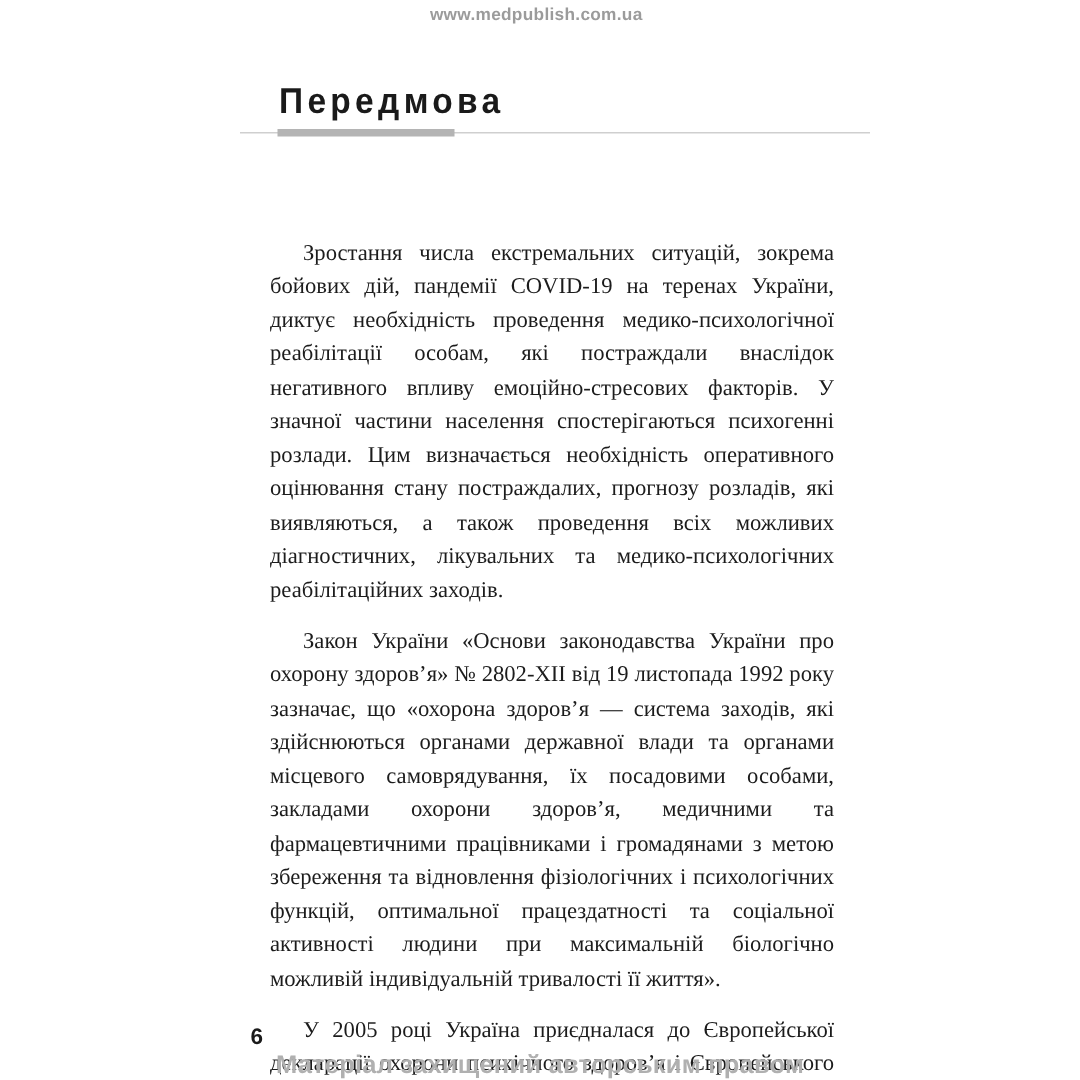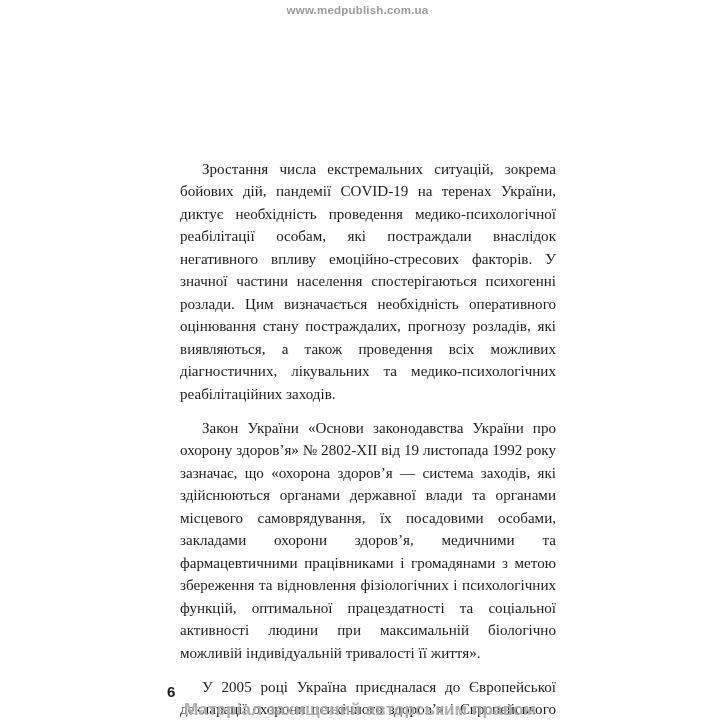--- a/index.html
+++ b/index.html
@@ -119,20 +119,27 @@
     white-space: nowrap;
   }
 </style>
 </head>
 <body>
 
 <div class="page">
 
   <div class="watermark-top">www.medpublish.com.ua</div>
 
+  <div class="heading-block">
+    <h1 class="heading-title">Передмова</h1>
+    <div class="rule-wrap">
+      <div class="rule-thin"></div>
+      <div class="rule-thick"></div>
+    </div>
+  </div>
 
   <div class="body-text">
     <p>Зростання числа екстремальних ситуацій, зокрема бойових дій, пандемії COVID-19 на теренах України, диктує необхідність проведення медико-психологічної реабілітації особам, які постраждали внаслідок негативного впливу емоційно-стресових факторів. У значної частини населення спостерігаються психогенні розлади. Цим визначається необхідність оперативного оцінювання стану постраждалих, прогнозу розладів, які виявляються, а також проведення всіх можливих діагностичних, лікувальних та медико-психологічних реабілітаційних заходів.</p>
     <p>Закон України «Основи законодавства України про охорону здоров’я» № 2802-XII від 19 листопада 1992 року зазначає, що «охорона здоров’я — система заходів, які здійснюються органами державної влади та органами місцевого самоврядування, їх посадовими особами, закладами охорони здоров’я, медичними та фармацевтичними працівниками і громадянами з метою збереження та відновлення фізіологічних і психологічних функцій, оптимальної працездатності та соціальної активності людини при максимальній біологічно можливій індивідуальній тривалості її життя».</p>
     <p>У 2005 році Україна приєдналася до Європейської декларації охорони психічного здоров’я і Європейського плану дій з охорони психічного здоров’я на Європейській конференції ВООЗ «Охорона психічного здоров’я, проблеми і шляхи їх вирішення», яка проводилась на рівні Міністрів хорони здоров’я в м. Гельсінкі (Фінляндія).</p>
 
   </div>
 
   <div class="page-number">6</div>
 

